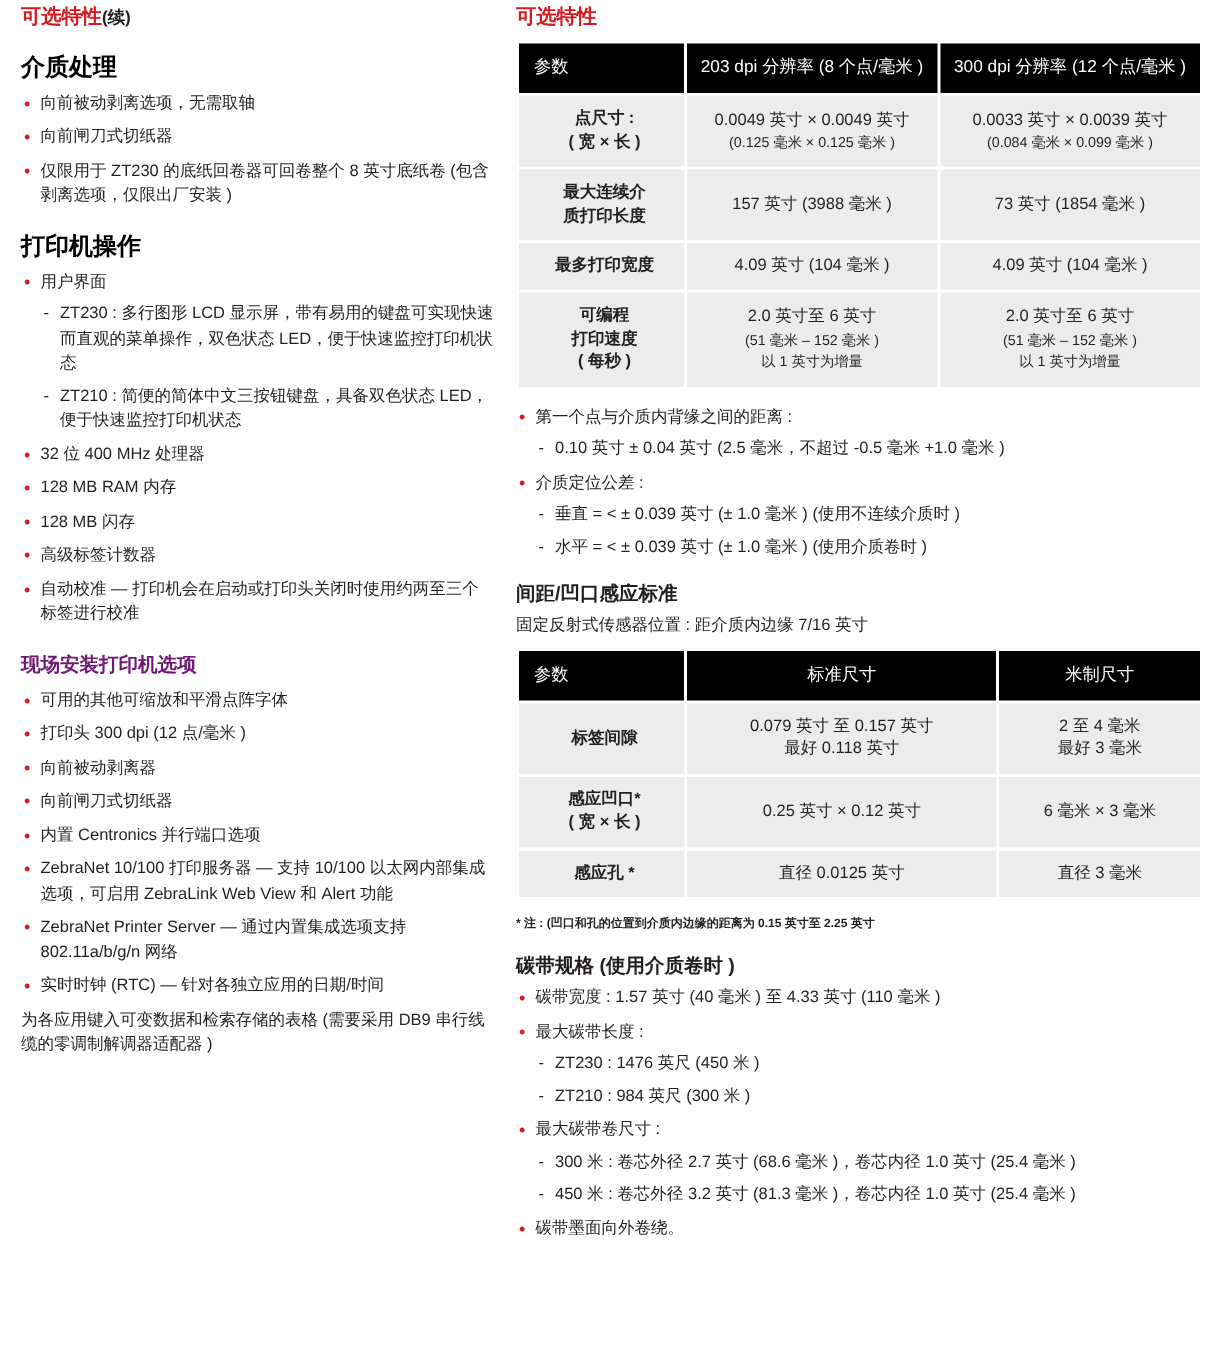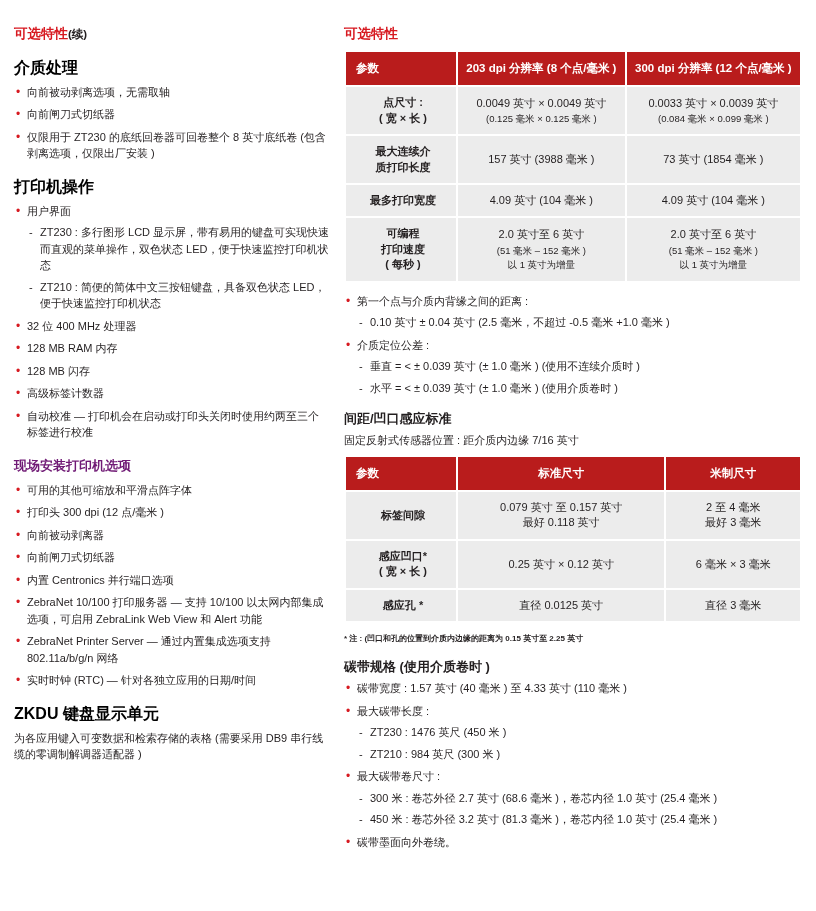--- a/index.html
+++ b/index.html
@@ -7,21 +7,21 @@
   body {
     width: 816px;
     height: 911px;
     background: #ffffff;
     font-family: "Liberation Sans", sans-serif;
     font-size: 11px;
     color: #231f20;
     position: relative;
     overflow: hidden;
   }
-  .page { display: flex; width: 816px; padding: 26px 14px 0 14px; }
+  .page { display: flex; width: 816px; padding: 3px 14px 0 14px; }
   .col-left { width: 330px; padding-right: 14px; }
   .col-right { width: 458px; }
 
   h2.sect {
     color: #d71920;
     font-size: 13.5px;
     font-weight: bold;
     margin: 0 0 7px 0;
     line-height: 1.25;
   }
@@ -75,24 +75,24 @@
   p.body { margin: 3px 0 6px 0; line-height: 1.5; font-size: 11px; }
 
   
   table.spec {
     border-collapse: separate;
     border-spacing: 2px;
     width: 100%;
     margin: 4px 0 10px 0;
   }
   table.spec th {
-    background: #b91c1c;
+    background: #000000;
     color: #ffffff;
     font-size: 11.5px;
-    font-weight: bold;
+    font-weight: normal;
     padding: 9px 6px;
     text-align: center;
     line-height: 1.35;
     vertical-align: middle;
   }
   table.spec th.first { text-align: left; padding-left: 10px; width: 110px; }
   table.spec td {
     background: #ececec;
     padding: 8px 6px;
     text-align: center;
@@ -164,21 +164,20 @@
       <li>可用的其他可缩放和平滑点阵字体</li>
       <li>打印头 300 dpi (12 点/毫米 )</li>
       <li>向前被动剥离器</li>
       <li>向前闸刀式切纸器</li>
       <li>内置 Centronics 并行端口选项</li>
       <li>ZebraNet 10/100 打印服务器 — 支持 10/100 以太网内部集成选项，可启用 ZebraLink Web View 和 Alert 功能</li>
       <li>ZebraNet Printer Server — 通过内置集成选项支持 802.11a/b/g/n 网络</li>
       <li>实时时钟 (RTC) — 针对各独立应用的日期/时间</li>
     </ul>
 
-    <h3 class="red">ZKDU 键盘显示单元</h3>
     <p class="body">为各应用键入可变数据和检索存储的表格 (需要采用 DB9 串行线缆的零调制解调器适配器 )</p>
   </div>
 
   <div class="col-right">
 
     <h2 class="sect">可选特性</h2>
 
     <table class="spec">
       <tbody>
           <tr>

